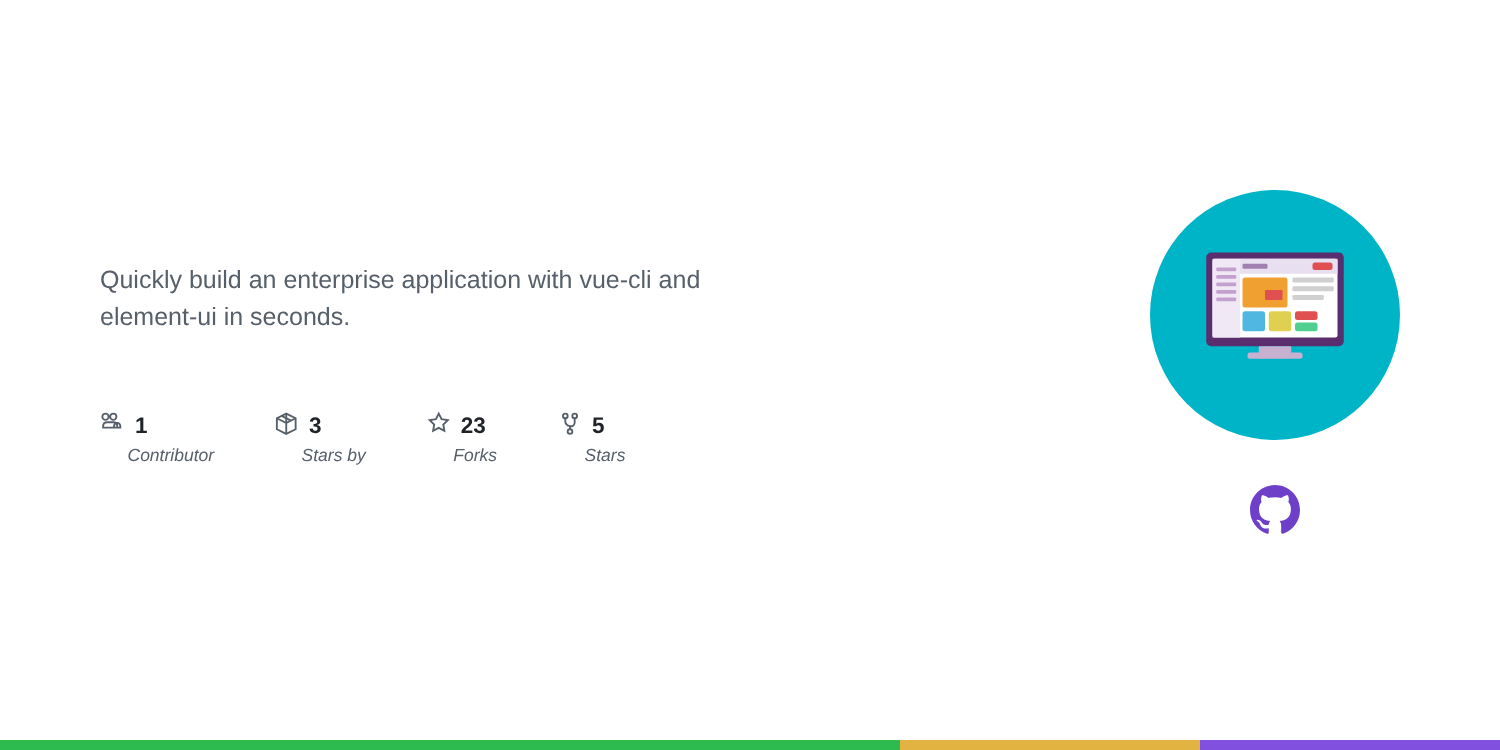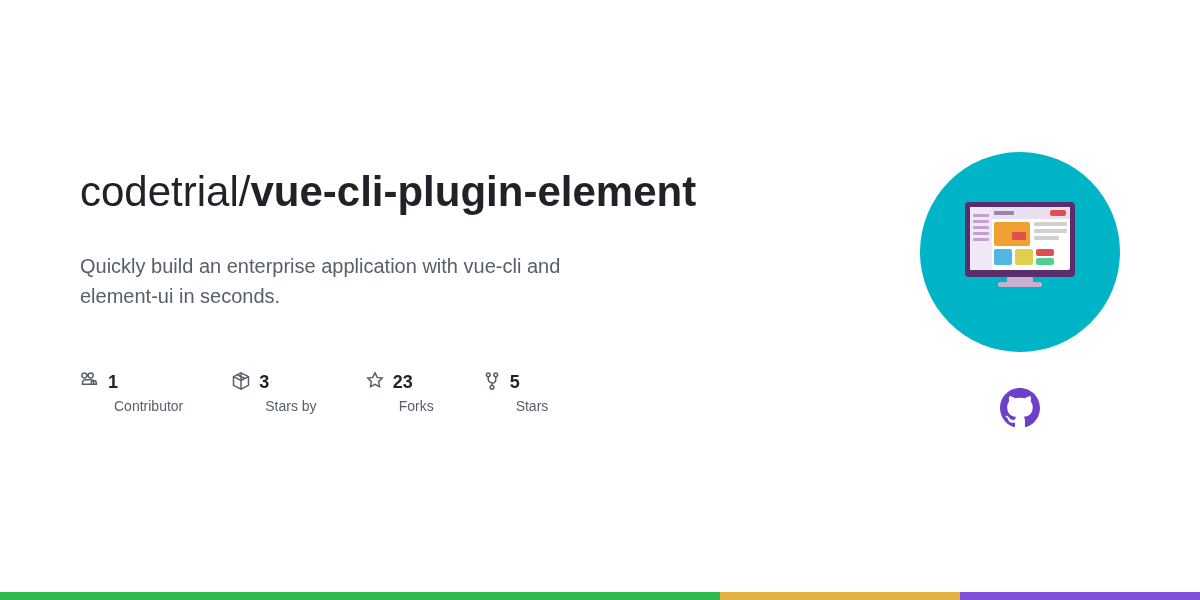--- a/index.html
+++ b/index.html
@@ -74,21 +74,22 @@
 
     .stat-number {
       font-size: 18px;
       font-weight: 600;
       color: #1f2328;
     }
 
     .stat-label {
       font-size: 14px;
       color: #57606a;
-      margin-left: 34px;
+      margin-left: 22px;
+      font-style: italic;
     }
 
     .right-section {
       display: flex;
       flex-direction: column;
       align-items: center;
       gap: 16px;
       margin-left: 40px;
     }
 
@@ -137,23 +138,20 @@
       fill: none;
       stroke: #57606a;
       stroke-width: 1.5;
     }
   </style>
 </head>
 <body>
 
 <div class="main-card">
   <div class="left-section">
-    <h1 class="repo-title">
-      <span>codetrial/</span><strong>vue-cli-plugin-element</strong>
-    </h1>
     <p class="repo-description">Quickly build an enterprise application with vue-cli and element-ui in seconds.</p>
 
     <div class="stats-row">
 
       <div class="stat-item">
         <div class="stat-top">
           <span class="stat-icon">
             <svg class="icon-svg" viewBox="0 0 16 16">
               <path stroke="#57606a" stroke-width="1.2" fill="none" d="M5.5 3.5a2 2 0 1 1-4 0 2 2 0 0 1 4 0zm5 0a2 2 0 1 1-4 0 2 2 0 0 1 4 0zm-8.5 6c0-1.5 1-2.5 2.5-2.5h4c1.5 0 2.5 1 2.5 2.5v1h-9v-1zm7 0c0-1 .8-2 2-2s2 1 2 2v1h-4v-1z"></path>
             </svg>

